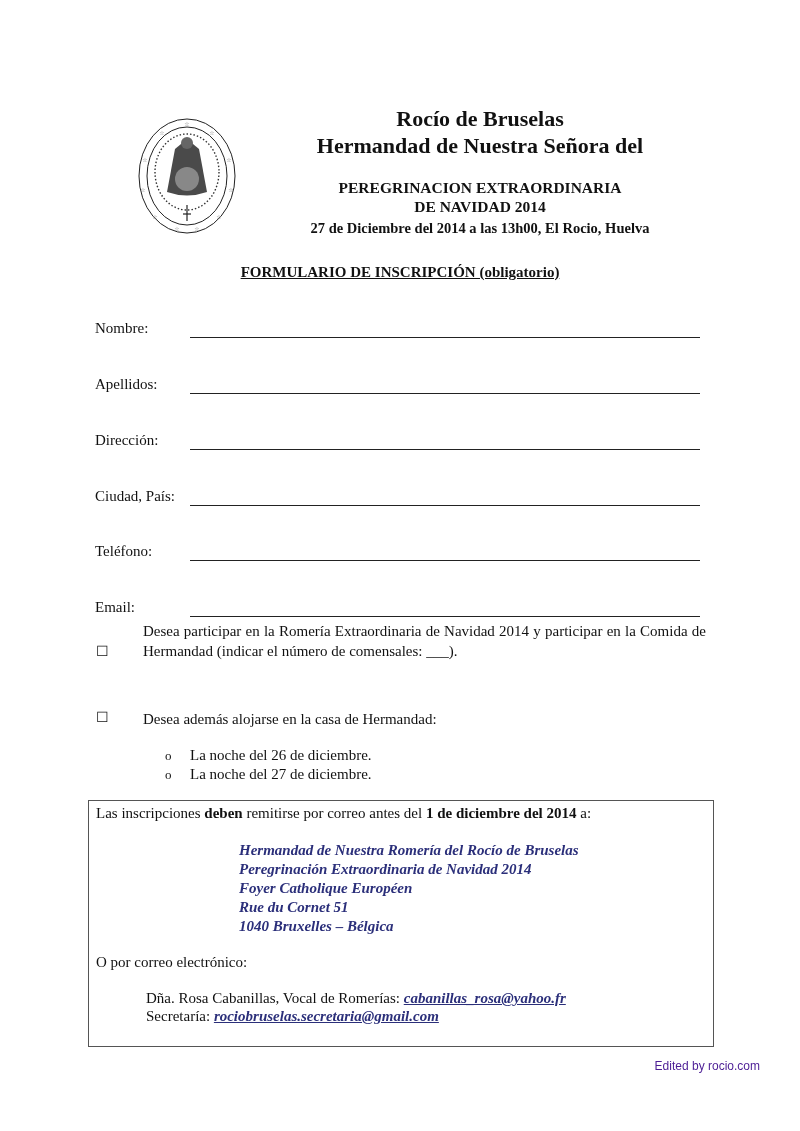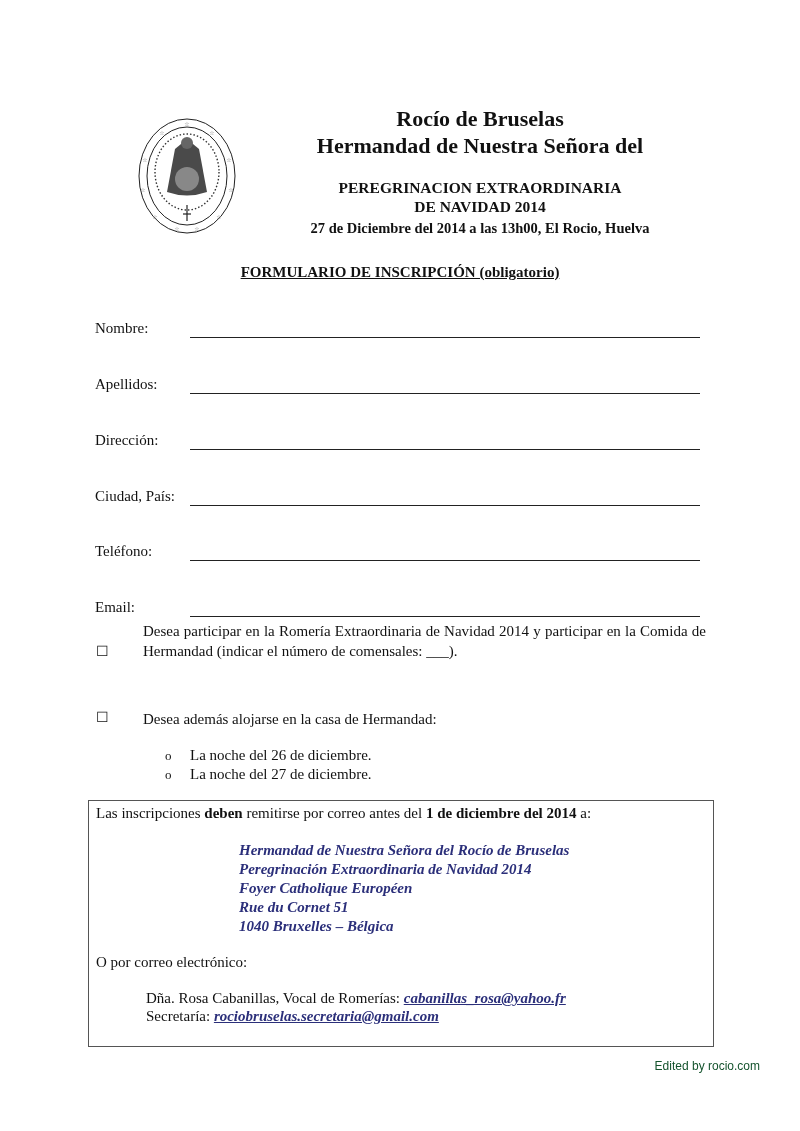--- a/index.html
+++ b/index.html
@@ -21,21 +21,21 @@
   .bul { left: 165px; font-size: 15px; line-height: 18.5px; }
   .bul span.b { display: inline-block; width: 25px; font-size: 13px; }
   .box { left: 88px; top: 800px; width: 624px; height: 245px; border: 1px solid #555; }
   .box .intro { position: absolute; left: 7px; top: 4px; font-size: 15px; font-family: Liberation Serif, serif; }
   .addr { position: absolute; left: 150px; top: 40px; color: #2b2f7a; font-style: italic;
           font-weight: bold; font-size: 15px; line-height: 19px; }
   .box .email { position: absolute; left: 7px; top: 153px; font-size: 15px; }
   .contacts { position: absolute; left: 57px; top: 188px; font-size: 15px; line-height: 18px; }
   .contacts a { color: #2b2f7a; font-weight: bold; font-style: italic; text-decoration: underline; }
   .watermark { right: 40px; top: 1059px; font-family: "Liberation Sans", "DejaVu Sans", sans-serif;
-               font-size: 12px; color: #14532d; }
+               font-size: 12px; color: #4c1d95; }
 </style>
 </head>
 <body>
 
 <svg class="abs logo" viewBox="0 0 100 118">
   <ellipse cx="50" cy="59" rx="48" ry="57" fill="none" stroke="#222" stroke-width="1"></ellipse>
   <ellipse cx="50" cy="59" rx="40" ry="49" fill="none" stroke="#222" stroke-width="1"></ellipse>
   <g fill="#777" font-size="6" text-anchor="middle">
     <text x="50" y="9">☆</text>
       <text x="25" y="18">☆</text>
@@ -105,21 +105,21 @@
 </div>
 <div class="abs bul" style="top:765px">
   <span class="b">o</span><span>La noche del 27 de diciembre.</span>
 </div>
 
 <div class="abs box">
   <div class="intro">
     <span>Las inscripciones </span><b>deben</b><span> remitirse por correo antes del </span><b>1 de diciembre del 2014</b><span> a:</span>
   </div>
   <div class="addr">
-    <div>Hermandad de Nuestra Señora del Rocío de Bruselas</div>
+    <div>Hermandad de Nuestra Romería del Rocío de Bruselas</div>
     <div>Peregrinación Extraordinaria de Navidad 2014</div>
     <div>Foyer Catholique Européen</div>
     <div>Rue du Cornet 51</div>
     <div>1040 Bruxelles – Bélgica</div>
   </div>
   <div class="email">O por correo electrónico:</div>
   <div class="contacts">
     <div>
       <span>Dña. Rosa Cabanillas, Vocal de Romerías: </span><a>cabanillas_rosa@yahoo.fr</a>
     </div>

